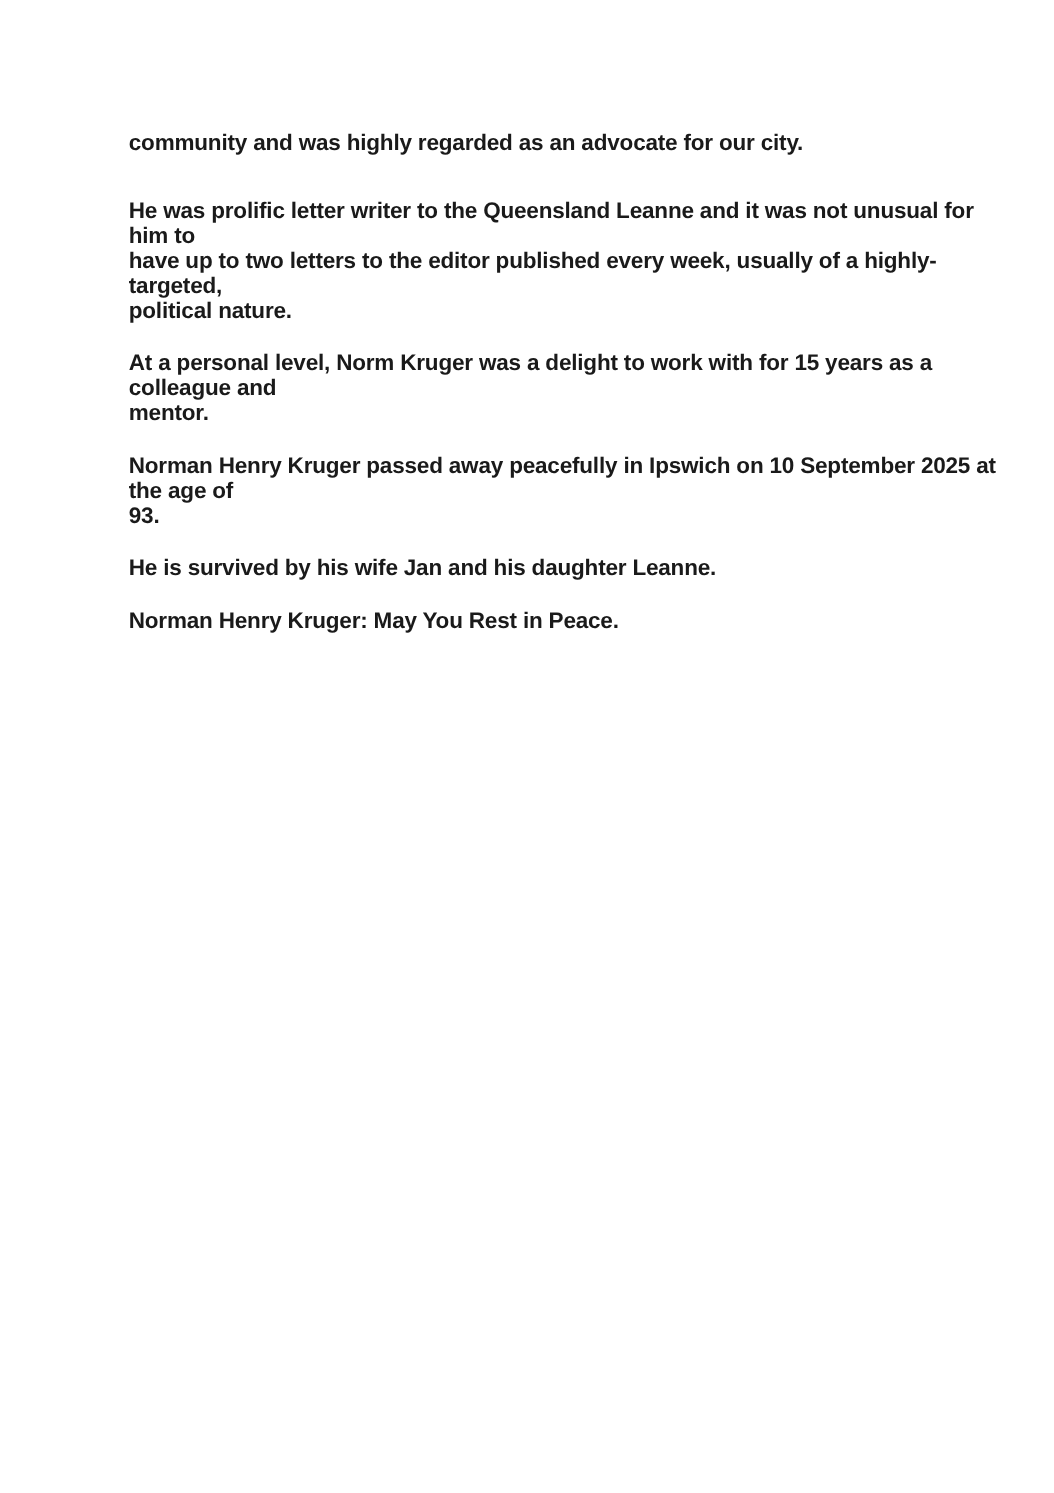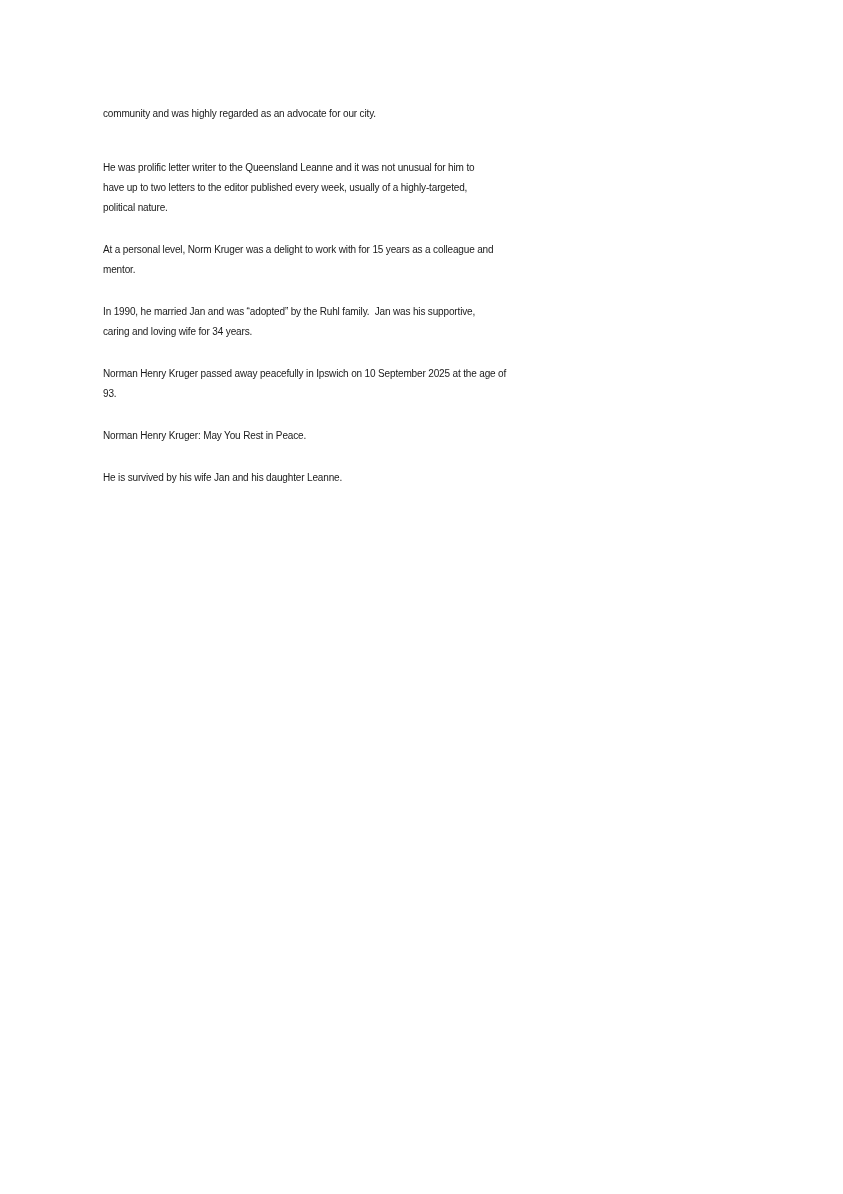--- a/index.html
+++ b/index.html
@@ -16,42 +16,40 @@
     font-family: "Liberation Sans", sans-serif;
   }
   .content {
     position: absolute;
     top: 104px;
     left: 103px;
     width: 700px;
   }
   .para {
     margin: 0 0 22px 0;
-    font-size: 10px;
-    font-weight: 400;
+    font-size: 18px;
+    font-weight: 700;
     line-height: 20px;
     letter-spacing: -0.15px;
     color: #1a1a1a;
     white-space: pre-wrap; 
   }
   .para.extra-after {
     margin-bottom: 34px;
   }
 </style>
 </head>
 <body>
 
 <div class="page">
   <div class="content">
     <p class="para extra-after">community and was highly regarded as an advocate for our city.</p>
     <p class="para">He was prolific letter writer to the Queensland Leanne and it was not unusual for him to
 have up to two letters to the editor published every week, usually of a highly-targeted,
 political nature.</p>
     <p class="para">At a personal level, Norm Kruger was a delight to work with for 15 years as a colleague and
 mentor.</p>
-    <p class="para">In 1990, he married Jan and was “adopted” by the Ruhl family.  Jan was his supportive,
-caring and loving wife for 34 years.</p>
     <p class="para">Norman Henry Kruger passed away peacefully in Ipswich on 10 September 2025 at the age of
 93.</p>
+    <p class="para">He is survived by his wife Jan and his daughter Leanne.</p>
     <p class="para">Norman Henry Kruger: May You Rest in Peace.</p>
-    <p class="para">He is survived by his wife Jan and his daughter Leanne.</p>
   </div>
 </div>
 
 </body></html>

